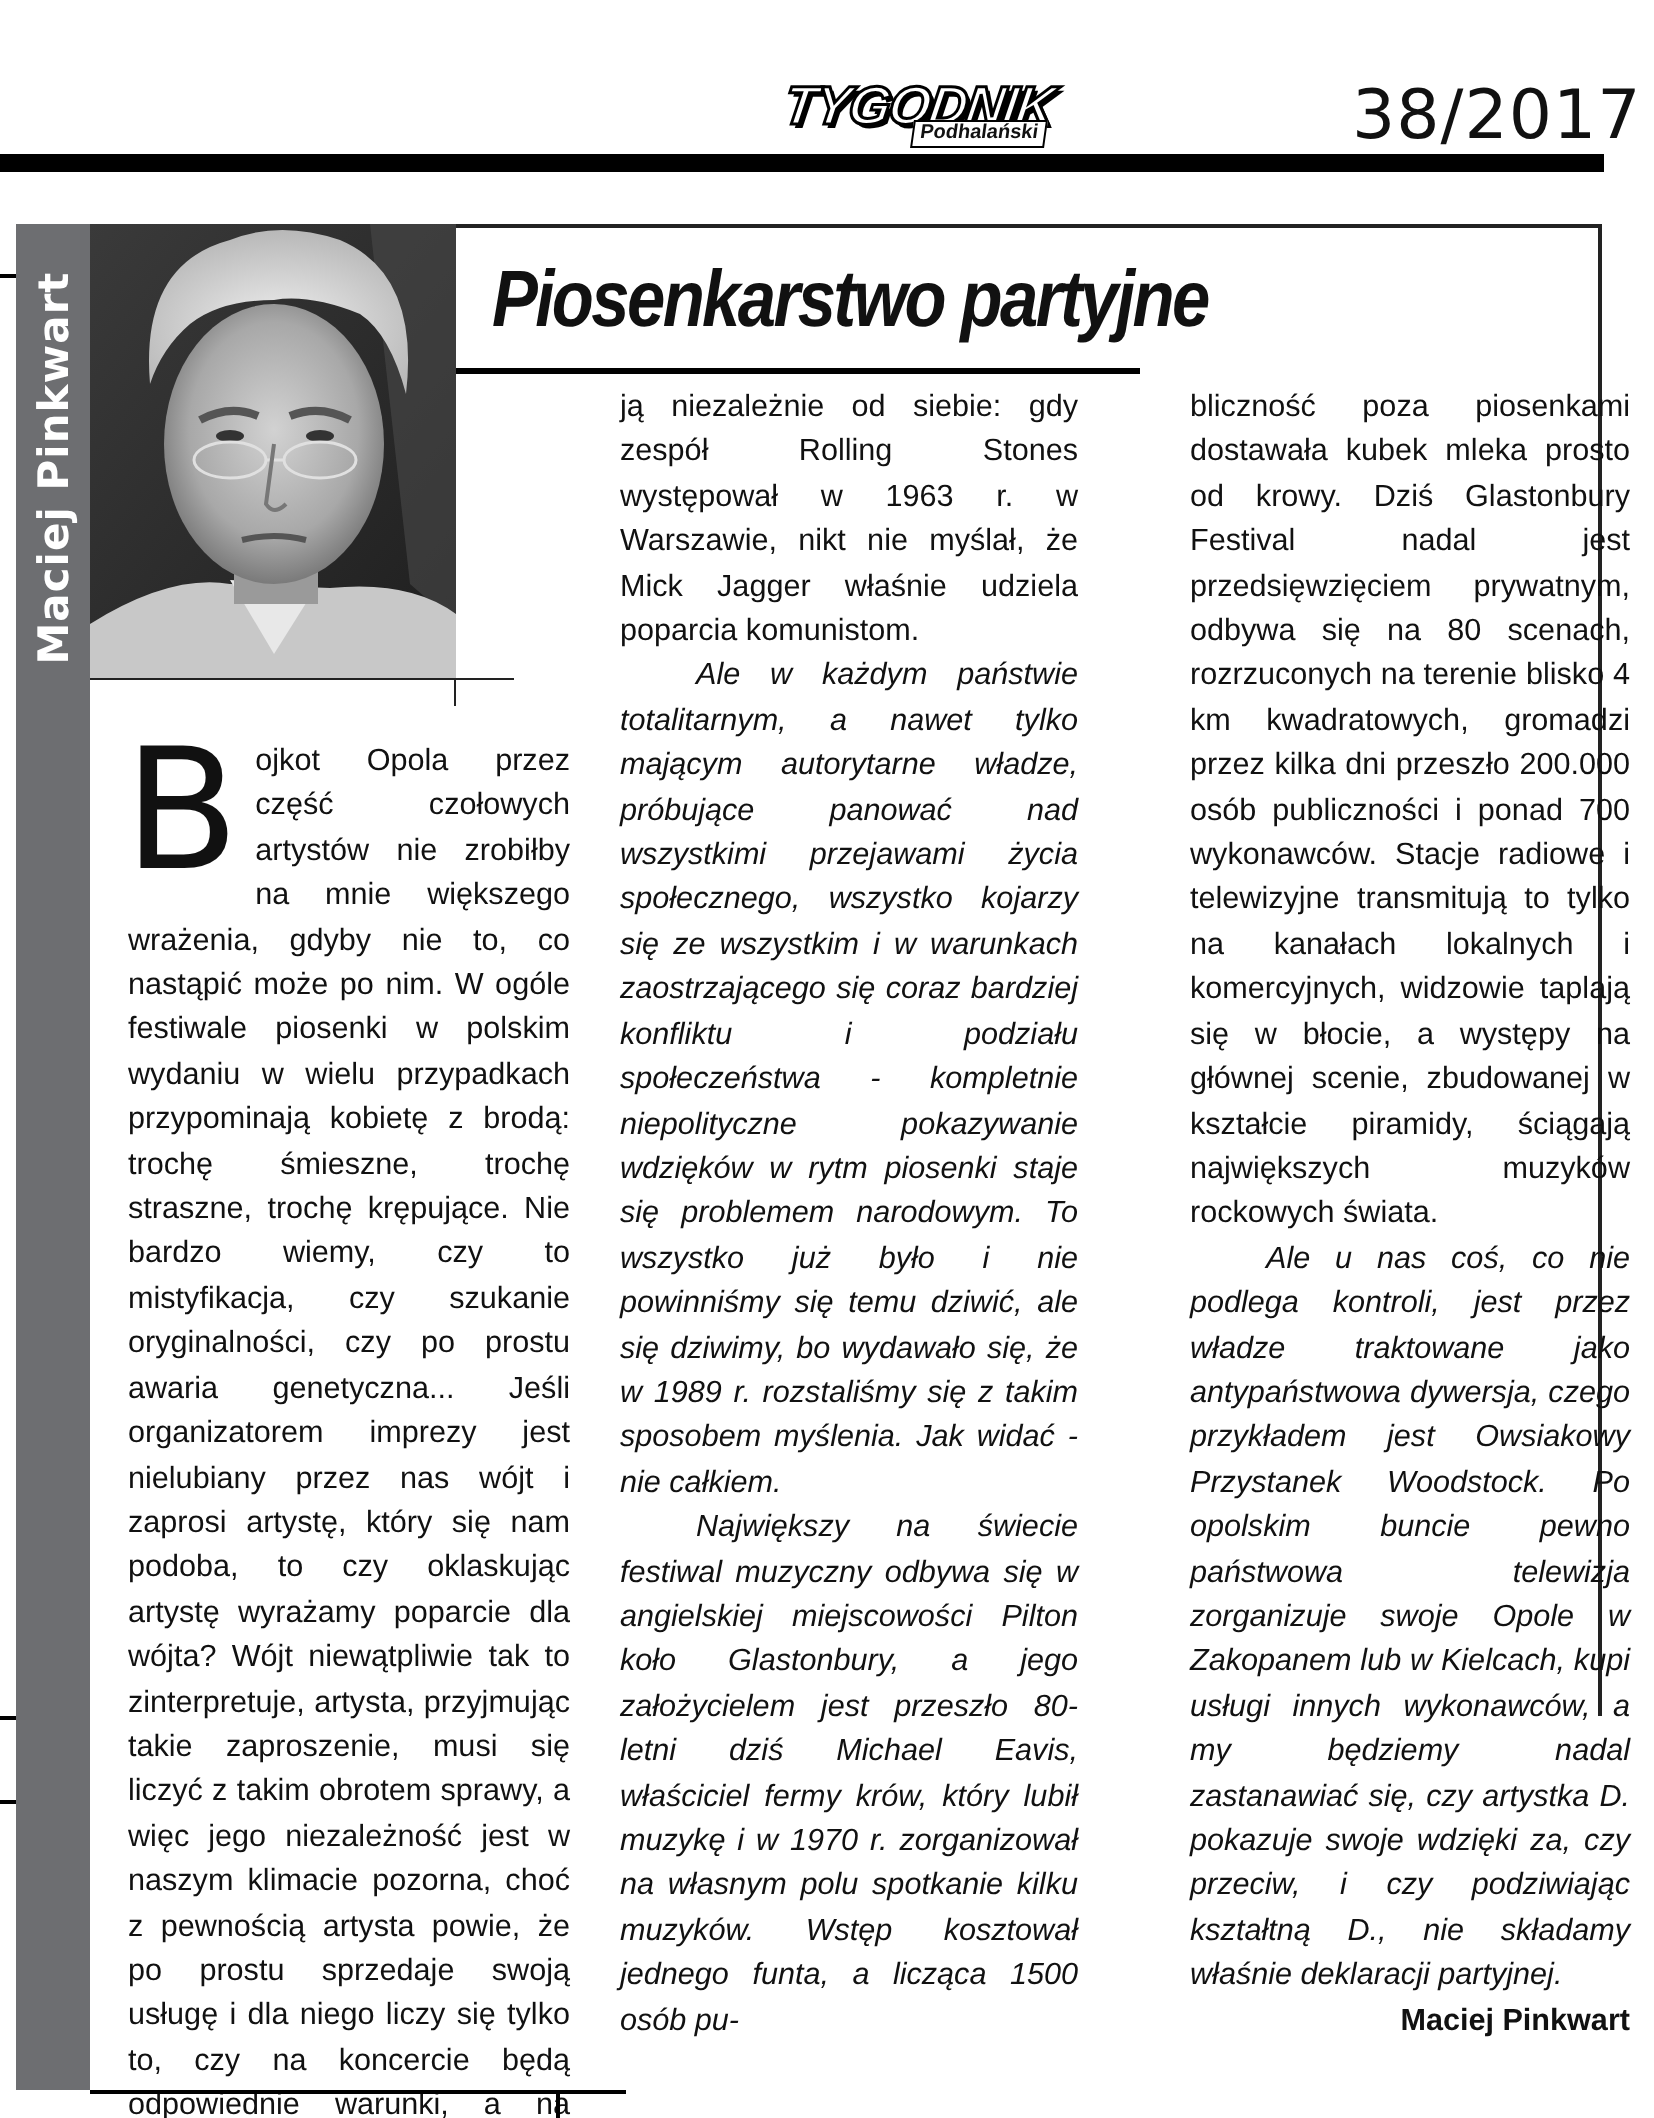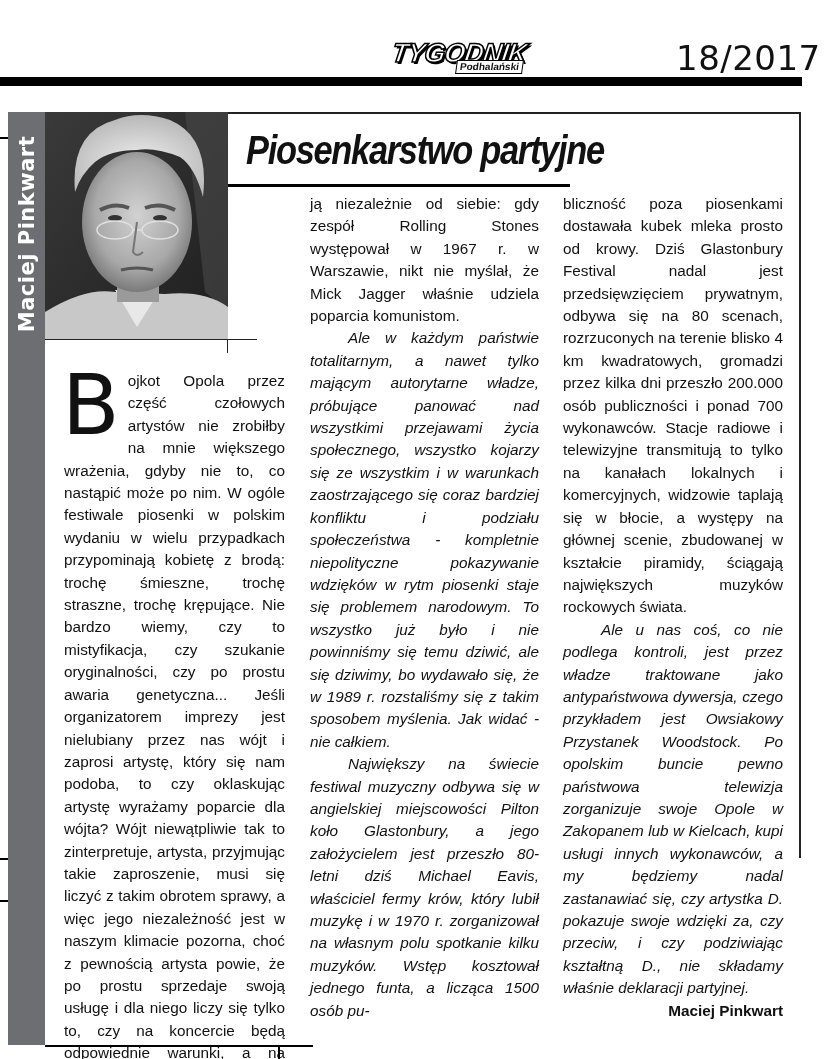--- a/index.html
+++ b/index.html
@@ -35,32 +35,32 @@
 
     
     #title { left: 246px; top: 126px; font-size: 40px; font-weight: bold; font-style: italic; letter-spacing: -1.5px; transform: scaleX(0.86); transform-origin: left top; white-space: nowrap; line-height: 48px; }
 
     
     .col { font-family: "Liberation Sans", sans-serif; font-size: 15.3px; line-height: 22.4px; text-align: justify; hyphens: manual; color: #111; }
     .col p { margin: 0; }
     .col p.indent { text-indent: 38px; font-style: italic; }
     #col1 { left: 64px; top: 370px; width: 221px; }
     #col2 { left: 310px; top: 193px; width: 229px; }
-    #col3 { left: 563px; top: 193px; width: 220px; }
+    #col3 { left: 595px; top: 193px; width: 220px; }
     .dropcap { float: left; font-size: 84px; line-height: 66px; margin: 2px 8px 0 -2px; font-family: "DejaVu Sans", sans-serif; font-weight: normal; }
     #signature { display: block; text-align: right; font-weight: bold; margin-top: 0; }
   </style>
 </head>
 <body>
 
 <div id="logo" class="abs">
   <span class="brand">TYGODNIK</span>
   <span class="sub">Podhalański</span>
 </div>
-<div id="issue" class="abs">18/2017</div>
+<div id="issue" class="abs">38/2017</div>
 <div id="header-rule" class="abs"></div>
 
 <div id="side-bar" class="abs"></div>
 <div id="side-name" class="abs">
   <span>Maciej Pinkwart</span>
 </div>
 
 <div id="left-tick-top" class="abs"></div>
 <div id="left-tick-b1" class="abs"></div>
 <div id="left-tick-b2" class="abs"></div>
@@ -115,21 +115,21 @@
 <div id="title-box-top" class="abs"></div>
 <div id="title-box-right" class="abs"></div>
 <div id="title" class="abs">Piosenkarstwo partyjne</div>
 <div id="title-underline" class="abs"></div>
 
 <div id="col1" class="abs col">
   <p><span class="dropcap">B</span><span>ojkot Opola przez część czołowych artystów nie zrobiłby na mnie większego wrażenia, gdyby nie to, co nastąpić może po nim. W ogóle festiwale piosenki w polskim wydaniu w wielu przypadkach przypominają kobietę z brodą: trochę śmieszne, trochę straszne, trochę krępujące. Nie bardzo wiemy, czy to mistyfikacja, czy szukanie oryginalności, czy po prostu awaria genetyczna... Jeśli organizatorem imprezy jest nielubiany przez nas wójt i zaprosi artystę, który się nam podoba, to czy oklaskując artystę wyrażamy poparcie dla wójta? Wójt niewątpliwie tak to zinterpretuje, artysta, przyjmując takie zaproszenie, musi się liczyć z takim obrotem sprawy, a więc jego niezależność jest w naszym klimacie pozorna, choć z pewnością artysta powie, że po prostu sprzedaje swoją usługę i dla niego liczy się tylko to, czy na koncercie będą odpowiednie warunki, a na konto wpłynie umówione honorarium. Tyle, że to standardy z tak zwanych krajów demokratycznych, gdzie władza polityczna i życie artystyczne działa-</span></p>
 </div>
 
 <div id="col2" class="abs col">
-  <p>ją niezależnie od siebie: gdy zespół Rolling Stones występował w 1967 r. w Warszawie, nikt nie myślał, że Mick Jagger właśnie udziela poparcia komunistom.</p>
+  <p>ją niezależnie od siebie: gdy zespół Rolling Stones występował w 1963 r. w Warszawie, nikt nie myślał, że Mick Jagger właśnie udziela poparcia komunistom.</p>
   <p class="indent">Ale w każdym państwie totalitarnym, a nawet tylko mającym autorytarne władze, próbujące panować nad wszystkimi przejawami życia społecznego, wszystko kojarzy się ze wszystkim i w warunkach zaostrzającego się coraz bardziej konfliktu i podziału społeczeństwa - kompletnie niepolityczne pokazywanie wdzięków w rytm piosenki staje się problemem narodowym. To wszystko już było i nie powinniśmy się temu dziwić, ale się dziwimy, bo wydawało się, że w 1989 r. rozstaliśmy się z takim sposobem myślenia. Jak widać - nie całkiem.</p>
   <p class="indent">Największy na świecie festiwal muzyczny odbywa się w angielskiej miejscowości Pilton koło Glastonbury, a jego założycielem jest przeszło 80-letni dziś Michael Eavis, właściciel fermy krów, który lubił muzykę i w 1970 r. zorganizował na własnym polu spotkanie kilku muzyków. Wstęp kosztował jednego funta, a licząca 1500 osób pu-</p>
 </div>
 
 <div id="col3" class="abs col">
   <p>bliczność poza piosenkami dostawała kubek mleka prosto od krowy. Dziś Glastonbury Festival nadal jest przedsięwzięciem prywatnym, odbywa się na 80 scenach, rozrzuconych na terenie blisko 4 km kwadratowych, gromadzi przez kilka dni przeszło 200.000 osób publiczności i ponad 700 wykonawców. Stacje radiowe i telewizyjne transmitują to tylko na kanałach lokalnych i komercyjnych, widzowie taplają się w błocie, a występy na głównej scenie, zbudowanej w kształcie piramidy, ściągają największych muzyków rockowych świata.</p>
   <p class="indent">Ale u nas coś, co nie podlega kontroli, jest przez władze traktowane jako antypaństwowa dywersja, czego przykładem jest Owsiakowy Przystanek Woodstock. Po opolskim buncie pewno państwowa telewizja zorganizuje swoje Opole w Zakopanem lub w Kielcach, kupi usługi innych wykonawców, a my będziemy nadal zastanawiać się, czy artystka D. pokazuje swoje wdzięki za, czy przeciw, i czy podziwiając kształtną D., nie składamy właśnie deklaracji partyjnej.</p>
   <span id="signature">Maciej Pinkwart</span>
 </div>
 

